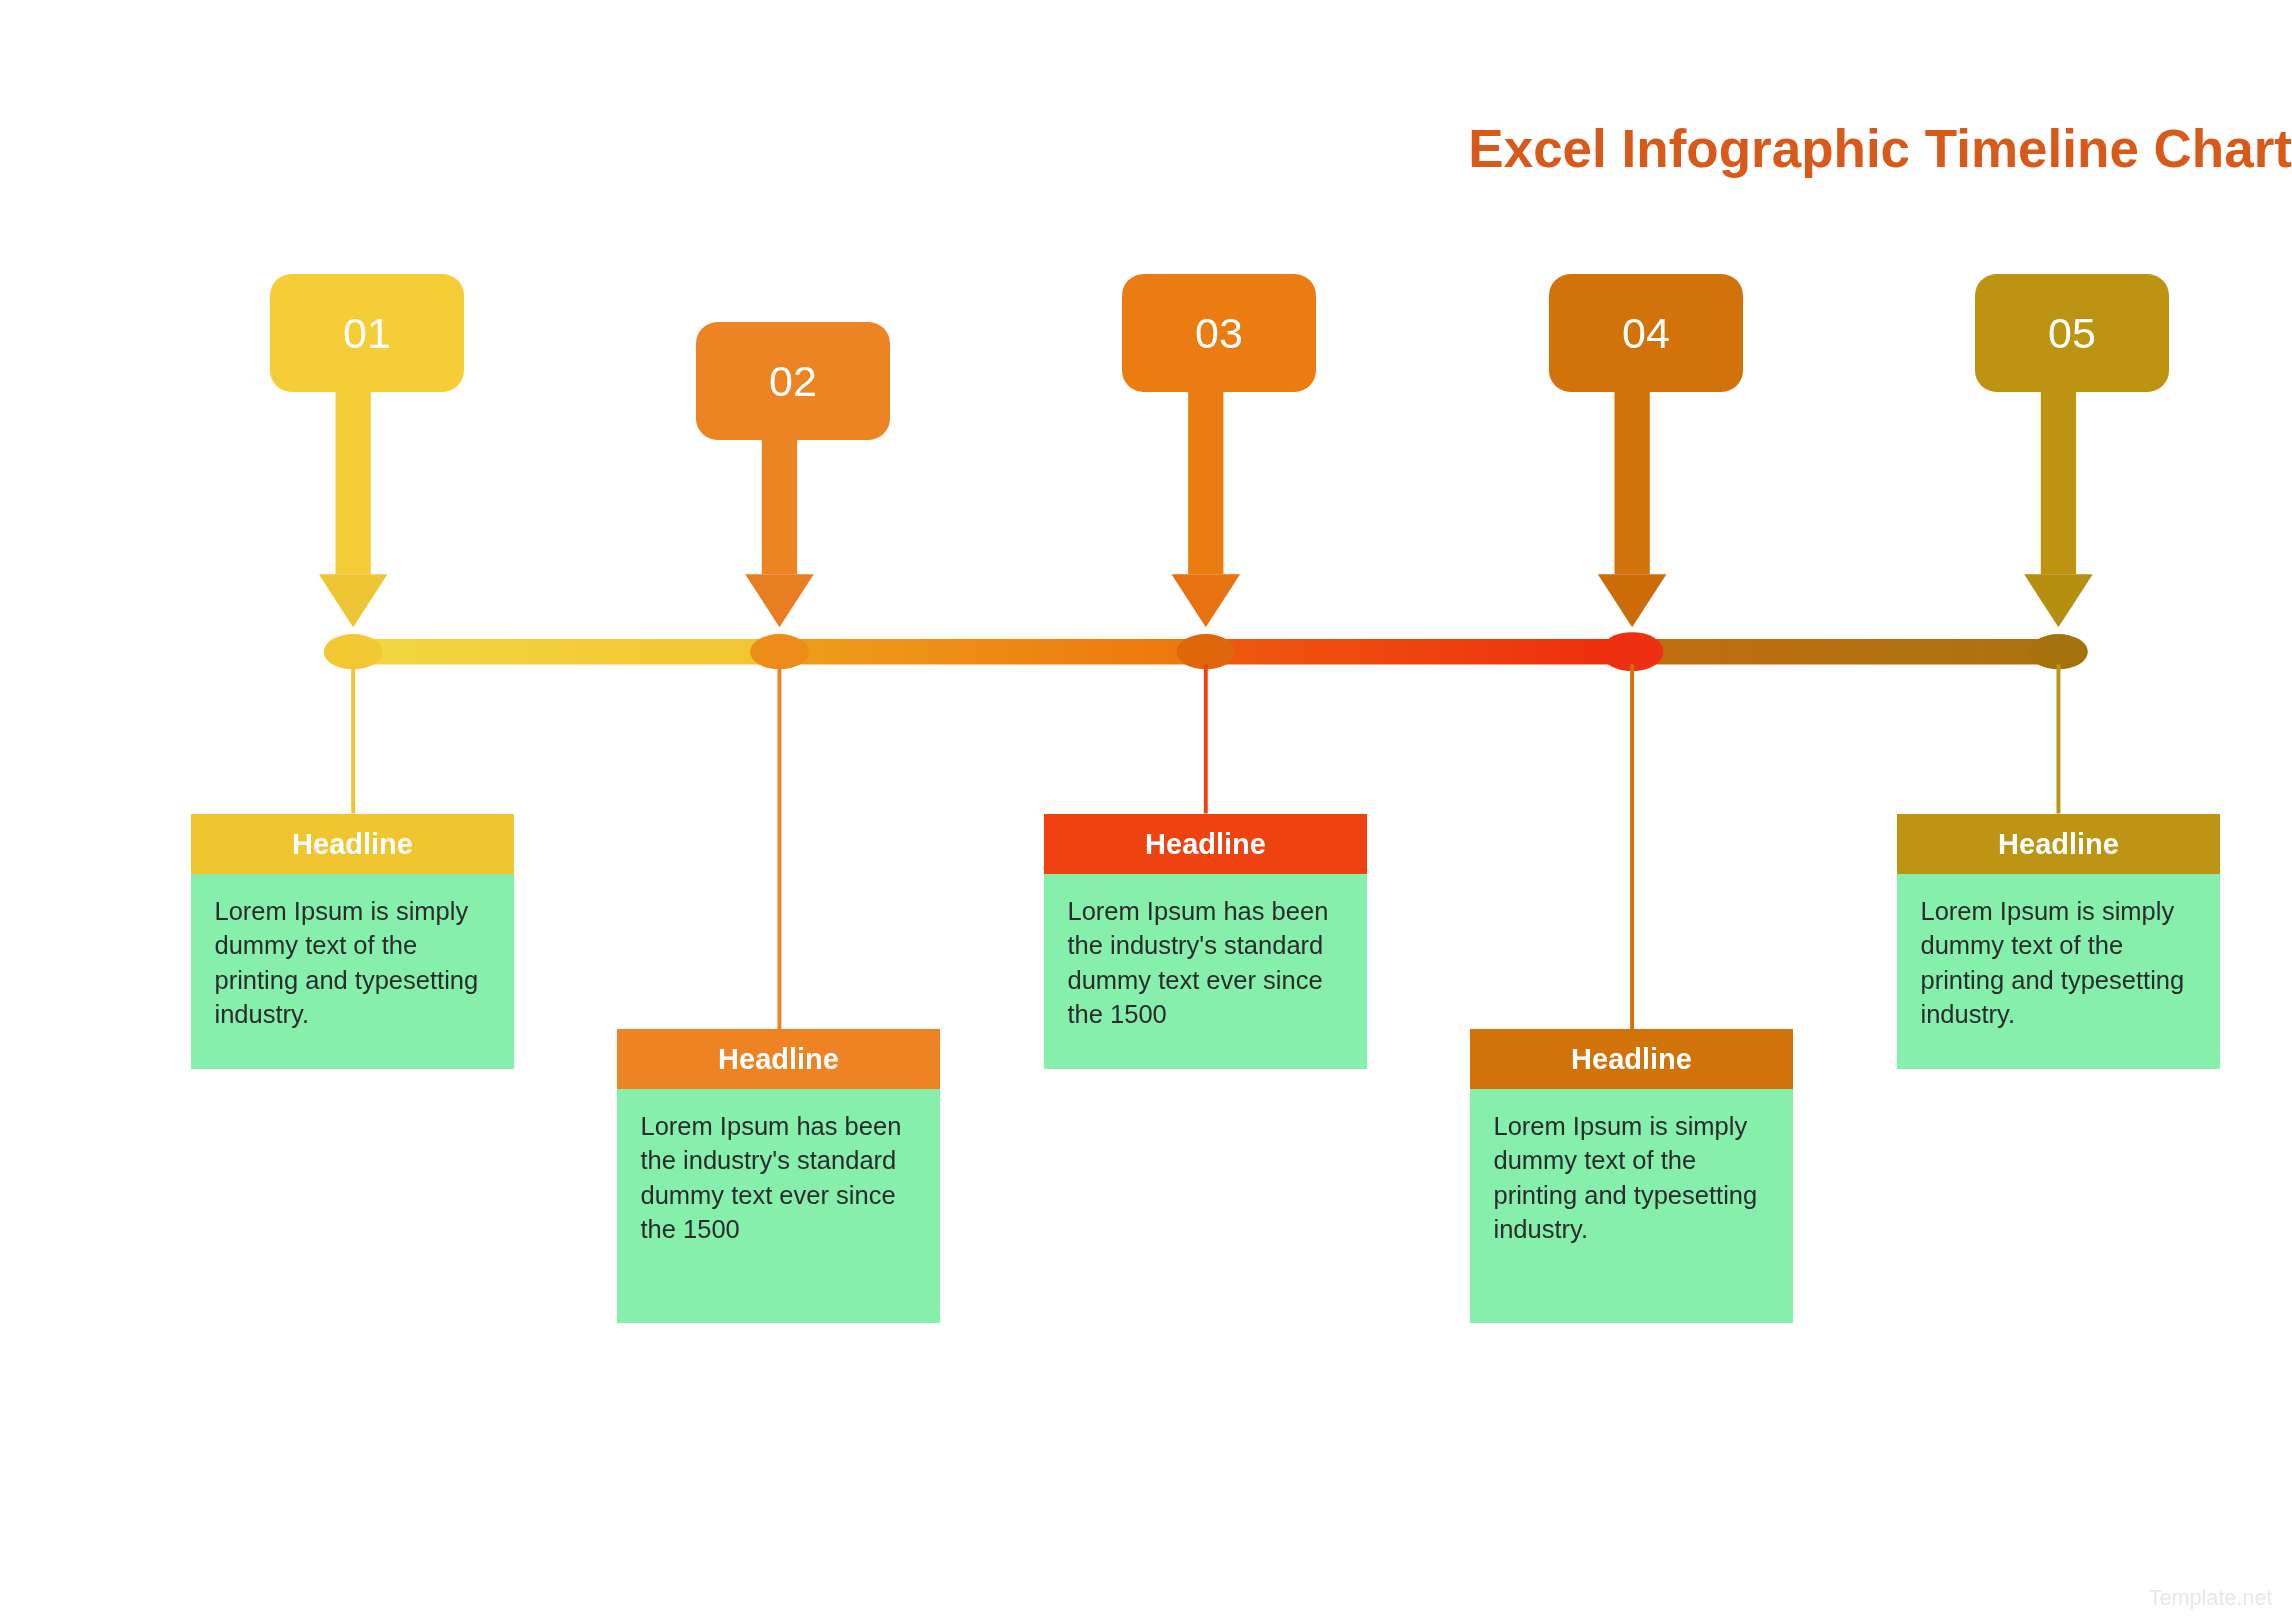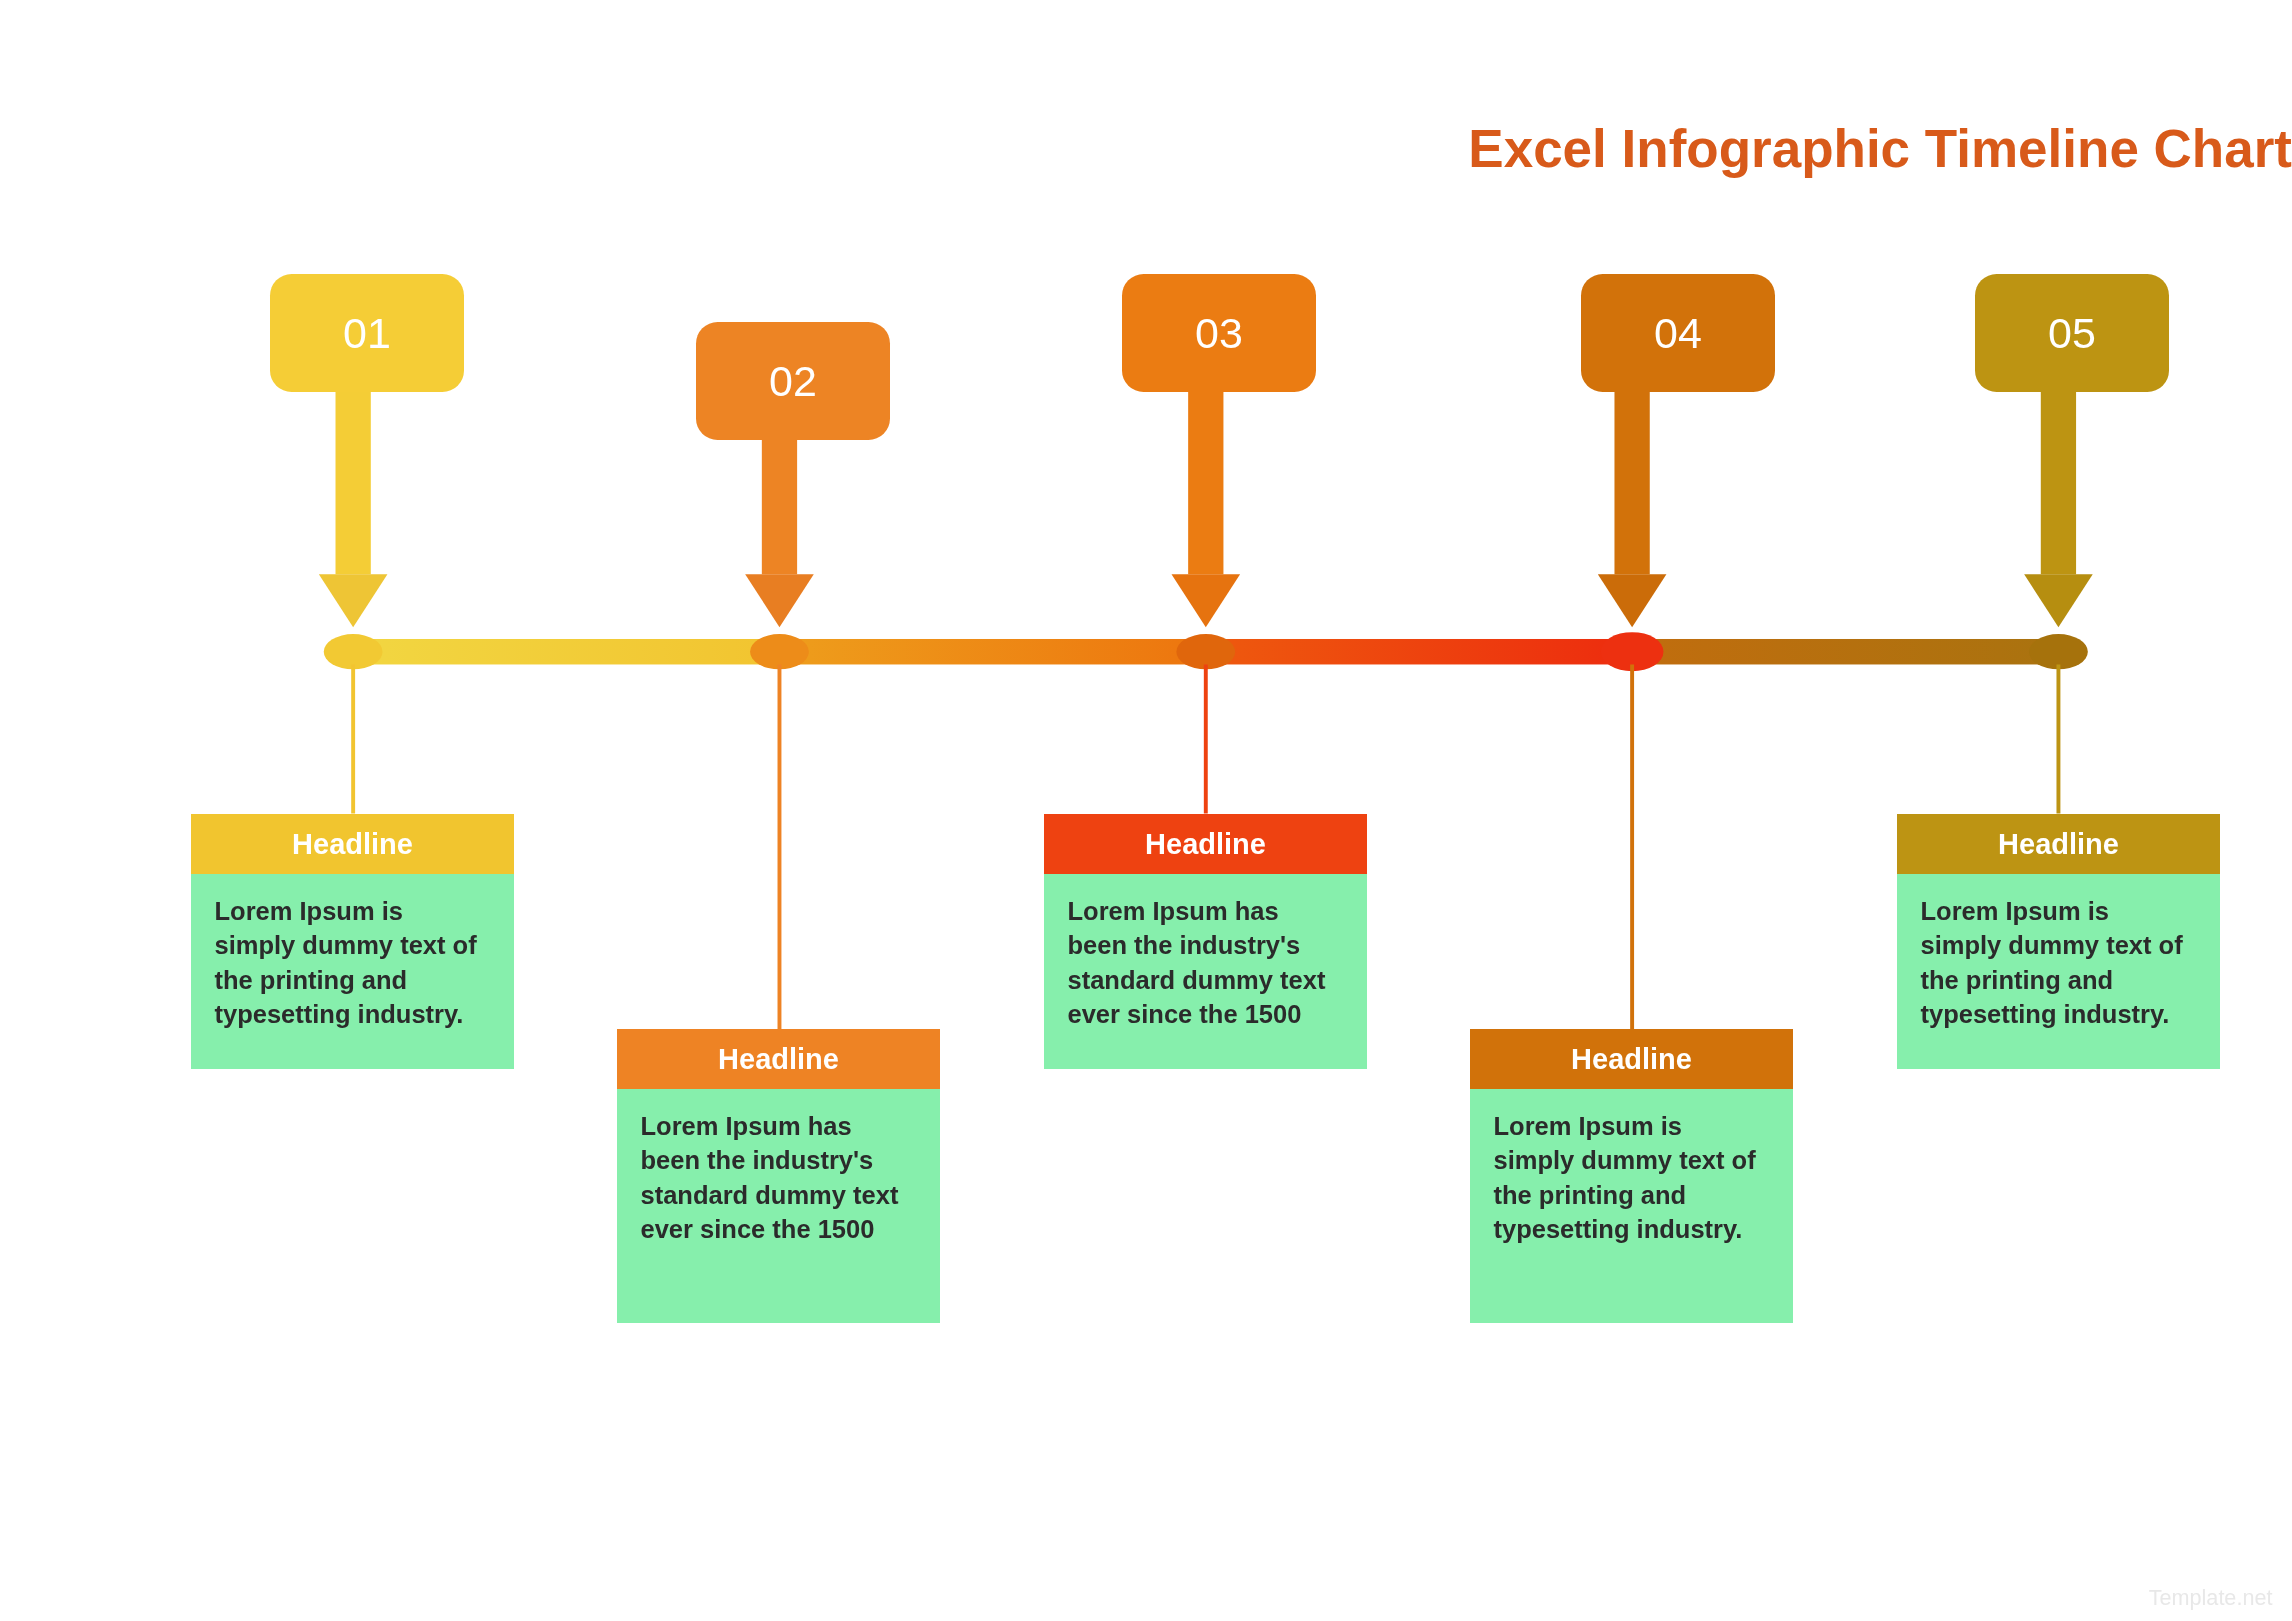--- a/index.html
+++ b/index.html
@@ -51,21 +51,20 @@
     font-size:29px;
     font-weight:600;
     text-align:center;
     padding:13.7px 0;
   }
   .card .body{
     padding:19.6px 23.5px 23.5px 23.5px;
     font-size:25.5px;
     line-height:1.35;
     color:#2b2b2b;
-    font-weight:bold;
   }
   .watermark{
     position:absolute;
     right:19.6px;
     bottom:9.8px;
     font-size:21.6px;
     color:#e8e8e8;
     font-weight:400;
   }
 </style>
@@ -152,21 +151,21 @@
   <div class="box" style="background:#ed8424;margin-top:48px;">
     <span>02</span>
   </div>
 </div>
 <div class="marker" style="left:1122px;top:274px;">
   <div class="box" style="background:#eb7c12;">
     <span>03</span>
   </div>
 </div>
 <div class="marker" style="left:1549px;top:274px;">
-  <div class="box" style="background:#d2720a;margin-left:32px;">
+  <div class="box" style="background:#d2720a;">
     <span>04</span>
   </div>
 </div>
 <div class="marker" style="left:1975px;top:274px;">
   <div class="box" style="background:#bd9412;align-items:center;">
     <span>05</span>
   </div>
 </div>
 
 <div class="card" style="left:191px;top:814px;height:255px;">

